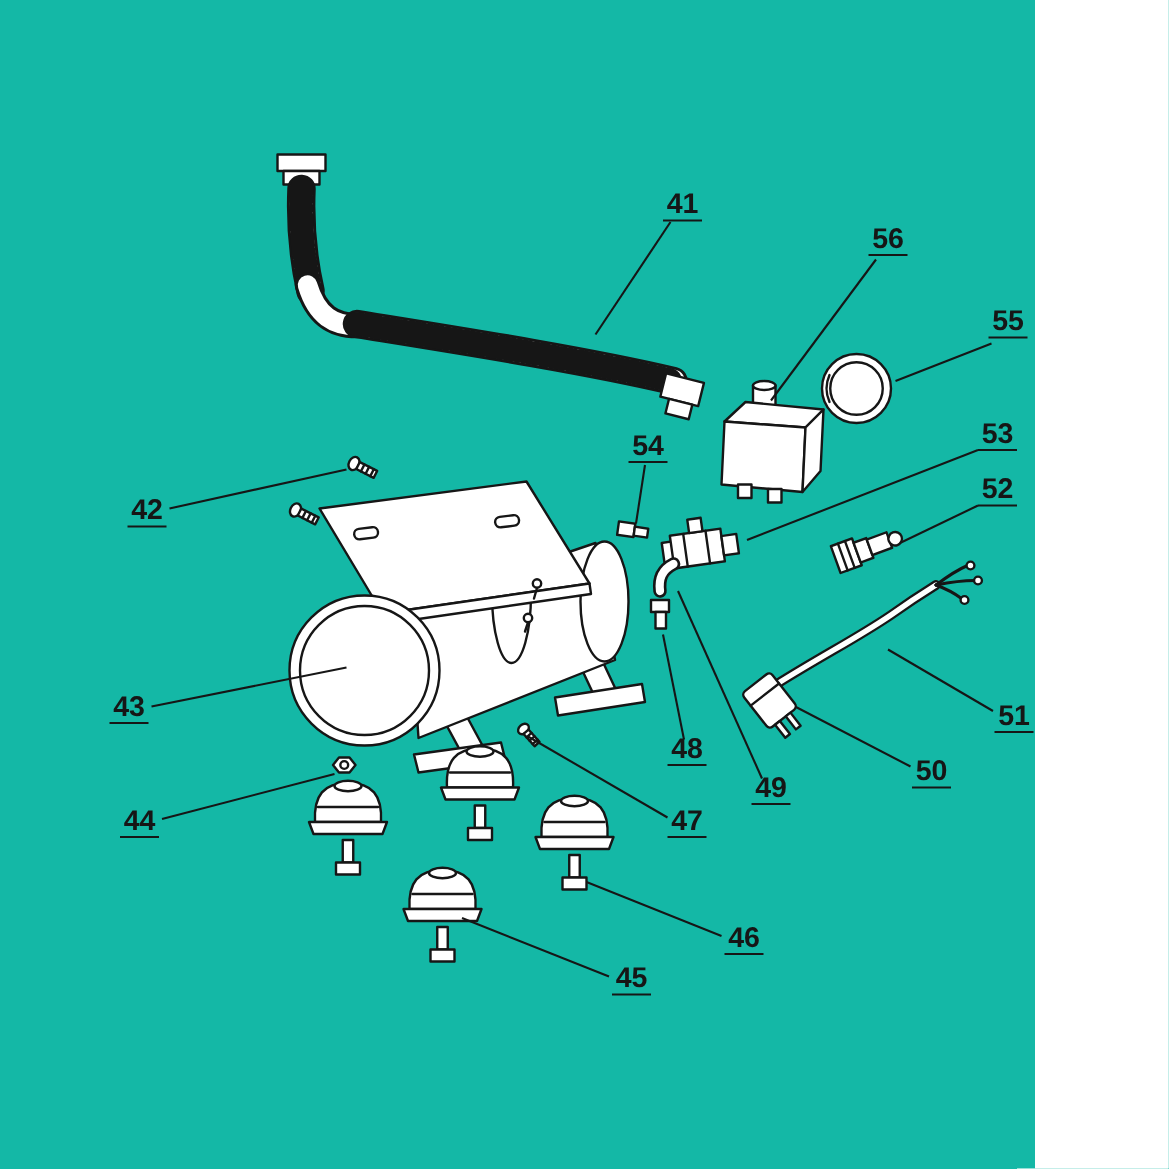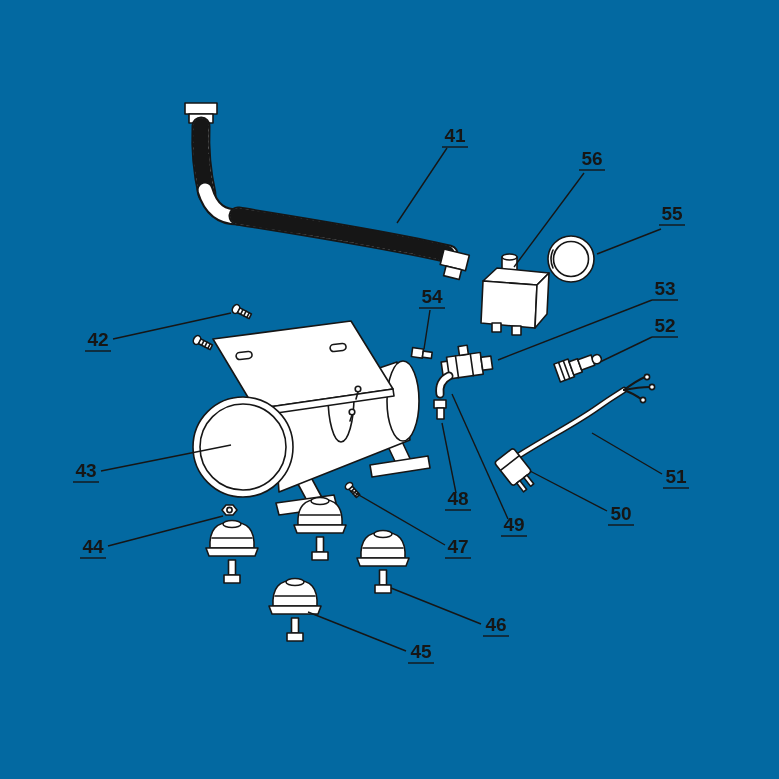--- a/index.html
+++ b/index.html
@@ -1,16 +1,16 @@
 <!DOCTYPE html>
 <html><head>
 <meta charset="utf-8">
 <style>
   html,body{margin:0;padding:0;background:#ffffff;}
-  .stage{position:relative;width:779px;height:779px;background:#0369a1;overflow:hidden;}
+  .stage{position:relative;width:690px;height:779px;background:#14b8a6;overflow:hidden;}
   svg{position:absolute;left:0;top:0;}
   .part-num{font-family:"Liberation Sans",sans-serif;font-weight:700;font-size:19px;fill:#161616;text-anchor:middle;}
   .leader{stroke:#161616;stroke-width:1.4;}
 </style>
 </head>
 <body>
 
 <div class="stage">
   <svg id="drawing" width="779" height="779" viewBox="0 0 779 779">
     <g stroke="#161616" stroke-width="1.6" fill="none" stroke-linejoin="round" stroke-linecap="round">

